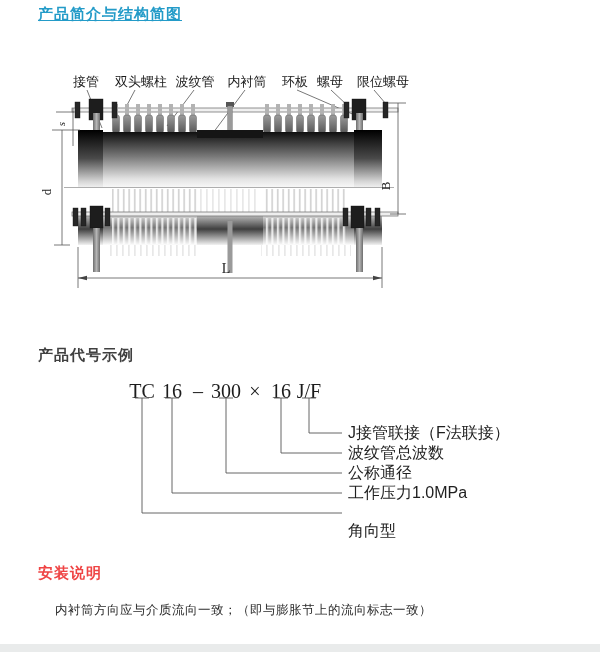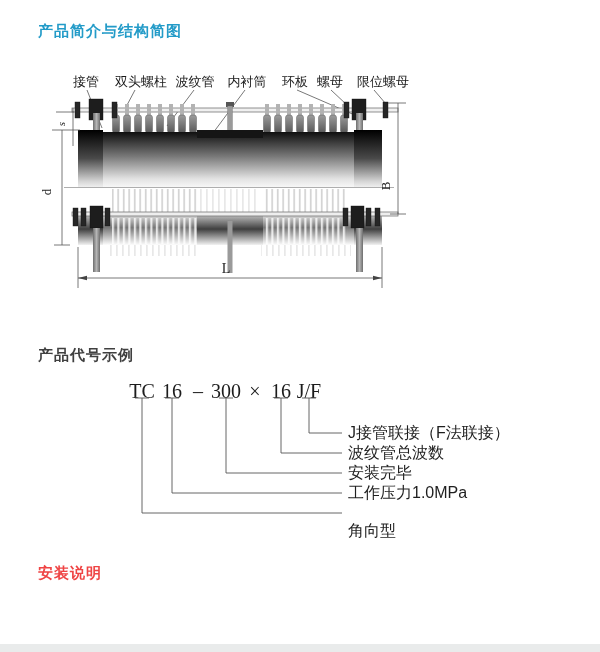--- a/index.html
+++ b/index.html
@@ -4,21 +4,21 @@
 <style>
   html,body{margin:0;padding:0;}
   body{
     width:600px;height:652px;position:relative;background:#ffffff;
     font-family:"Liberation Sans","DejaVu Sans",sans-serif;overflow:hidden;
   }
   .heading{
     position:absolute;left:38px;margin:0;font-size:15px;font-weight:bold;
     letter-spacing:1px;color:#239bc8;
   }
-  #intro-title{top:22px;}
+  #intro-title{top:5px;text-decoration:underline;}
   #code-title{top:346px;}
   #install-title{top:564px;}
   #diagram-svg{position:absolute;left:0;top:60px;width:600px;height:250px;}
   #codelines-svg{position:absolute;left:0;top:375px;width:600px;height:170px;}
   .seg{
     position:absolute;top:380px;transform:translateX(-50%);
     font-family:"Liberation Serif","DejaVu Serif",serif;
     font-size:20px;color:#1c1c1c;white-space:nowrap;
   }
   .callout{
@@ -241,22 +241,23 @@
       <line x1="281" y1="23" x2="281" y2="78"></line>
       <line x1="281" y1="78" x2="342" y2="78"></line>
     <line x1="302" y1="23" x2="316" y2="23"></line>
       <line x1="309" y1="23" x2="309" y2="58"></line>
       <line x1="309" y1="58" x2="342" y2="58"></line>
   </g>
 </svg>
 
 <span class="callout" style="top:426px">J接管联接（F法联接）</span>
 <span class="callout" style="top:446px">波纹管总波数</span>
-<span class="callout" style="top:466px">安装完毕</span>
+<span class="callout" style="top:466px">公称通径</span>
 <span class="callout" style="top:486px">工作压力1.0MPa</span>
 <span class="callout" style="top:524px">角向型</span>
 
 <h1 id="install-title" class="heading" style="color: #ef4444; text-align: right;">安装说明</h1>
 
 <div id="install-text">
+  <div>内衬筒方向应与介质流向一致；（即与膨胀节上的流向标志一致）</div>
 </div>
 
 <div id="footer-bar" style="background: rgb(233, 235, 235);"></div>
 
 </body></html>

